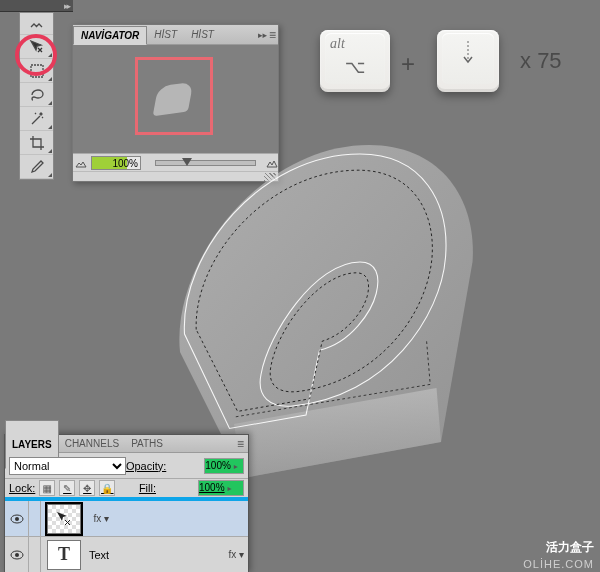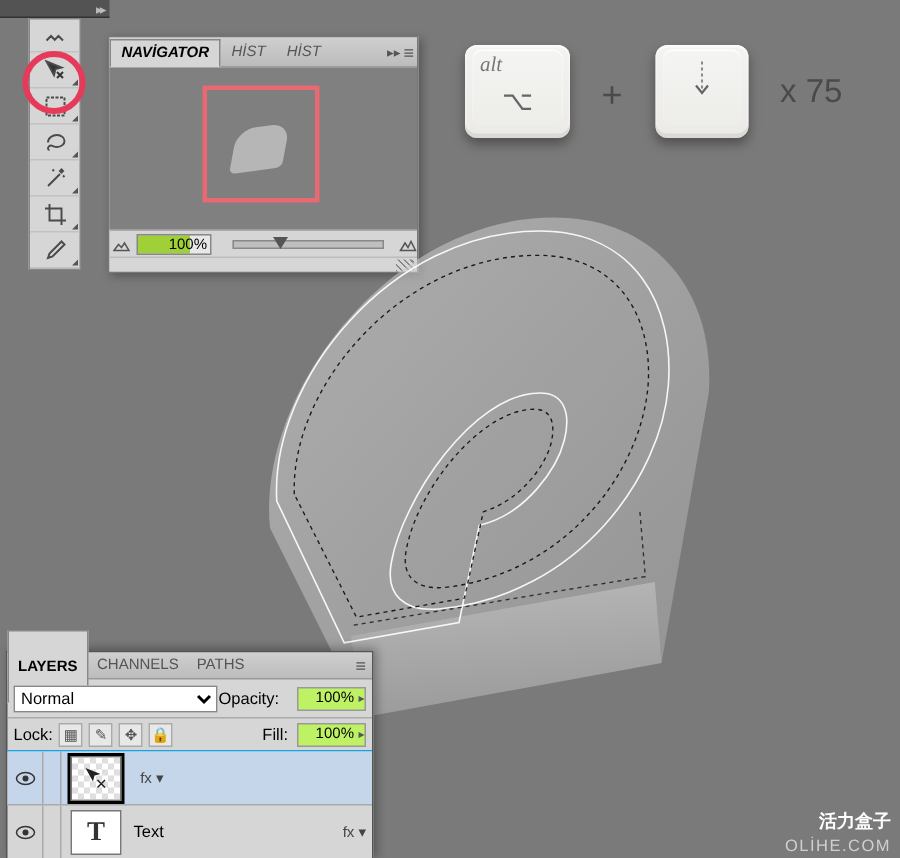--- a/index.html
+++ b/index.html
@@ -36,40 +36,40 @@
   .mini-mount svg { width: 12px; height: 10px; stroke:#555; fill:none; }
   .nav-footer .mini-mount:first-of-type { margin-left: 2px; }
   .nav-grip { height: 10px; background: #d6d6d6; border-top: 1px solid #bbb; display: flex; justify-content: flex-end; }
   .nav-grip .grip { width: 12px; height: 8px; margin: 1px 2px 0 0; background: repeating-linear-gradient(45deg,#888 0,#888 1px,transparent 1px,transparent 3px); }
 
   
   .keycap { position: absolute; top: 30px; width: 70px; height: 62px; border-radius: 8px; background: linear-gradient(#f3f3f1,#eceae7); box-shadow: 0 4px 8px rgba(0,0,0,0.35), inset 0 -3px 0 rgba(0,0,0,0.07), inset 0 1px 2px #fff; }
   .keycap-inner { position: absolute; top: 3px; left: 5px; right: 5px; bottom: 8px; border-radius: 6px; background: linear-gradient(#f4f4f2,#ededea); box-shadow: inset 0 1px 1px #fff; }
   .keycap .lbl { position: absolute; top: 6px; left: 10px; font-style: italic; color: #777; font-size: 14px; font-family: Georgia, serif; }
   .keycap .sym { position: absolute; bottom: 14px; left: 0; right: 0; text-align: center; font-size: 18px; color: #666; }
-  .altkey { left: 310px; text-decoration: underline; }
+  .altkey { left: 320px; text-decoration: underline; }
   .downkey { left: 437px; width: 62px; }
   .plus { position: absolute; top: 50px; left: 401px; font-size: 24px; color: #4a4a4a; }
   .times { position: absolute; top: 48px; left: 520px; font-size: 22px; color: #4a4a4a; }
 
   
   .stage-shape { position: absolute; top: 118px; left: 116px; width: 380px; height: 360px; }
   .stage-shape svg { width: 100%; height: 100%; }
 
   
   .layers-panel { position: absolute; left: 4px; bottom: -2px; width: 245px; background: #d6d6d6; border: 1px solid #555; box-shadow: 2px -2px 6px rgba(0,0,0,0.3); z-index: 6; }
   .layers-tabs { height: 18px; background: linear-gradient(#cfcfcf,#bcbcbc); display: flex; align-items: center; border-bottom: 1px solid #9a9a9a; font-size: 10px; }
   .layers-tab { padding: 18px 6px; color: #555; cursor: pointer; }
   .layers-tab.active { background: #d6d6d6; border: 1px solid #888; border-bottom: 1px solid #d6d6d6; margin-bottom: -1px; font-weight: bold; color: #000; }
   .layers-opts { height: 26px; display: flex; align-items: center; padding: 0 4px; border-bottom: 1px solid #aaa; font-size: 11px; }
   .layers-opts select { width: 136px; height: 18px; font-size: 11px; border: 1px solid #888; background: #fff; }
-  .layers-opts .op-label { margin-left: auto; margin-right: 12px; }
-  .pct-box { width: 46px; height: 16px; border: 1px solid #999; background: #bef264; font-size: 10px; text-align: right; line-height: 14px; }
+  .layers-opts .op-label { margin-left: auto; margin-right: 2px; text-decoration: underline; }
+  .pct-box { width: 46px; height: 16px; border: 1px solid #999; background: #22c55e; font-size: 10px; text-align: left; line-height: 14px; margin-left: 36px; }
   .pct-box .tri { display:inline-block; margin-left:3px; color:#555; font-size:8px; }
-  .layers-lock { height: 22px; display: flex; align-items: center; padding: 0 4px; gap: 4px; border-bottom: 1px solid #0ea5e9; font-size: 11px; }
+  .layers-lock { height: 22px; display: flex; align-items: center; padding: 0 4px; gap: 4px; border-bottom: 4px solid #0ea5e9; font-size: 11px; text-decoration: underline; }
   .lock-icon { width: 16px; height: 16px; border: 1px solid #aaa; background: #e8e8e8; display: flex; align-items: center; justify-content: center; font-size: 10px; color:#555; }
   .layers-lock .fill-label { margin-left: auto; margin-right: 2px; }
   .layer-row { height: 36px; display: flex; align-items: center; border-bottom: 1px solid #aaa; font-size: 11px; }
   .layer-row.selected { background: #c6d6ea; }
   .eye-col { width: 24px; height: 100%; border-right: 1px solid #aaa; display: flex; align-items: center; justify-content: center; }
   .eye-col svg { width: 14px; height: 10px; }
   .link-col { width: 12px; height: 100%; border-right: 1px solid #aaa; }
   .thumb-col { width: 34px; height: 30px; margin: 0 6px; background: #fff; border: 1px solid #777; display: flex; align-items: center; justify-content: center; position: relative; }
   .thumb-col .checker { position: absolute; inset: 0; background-image:
     linear-gradient(45deg,#ddd 25%,transparent 25%),linear-gradient(-45deg,#ddd 25%,transparent 25%),

